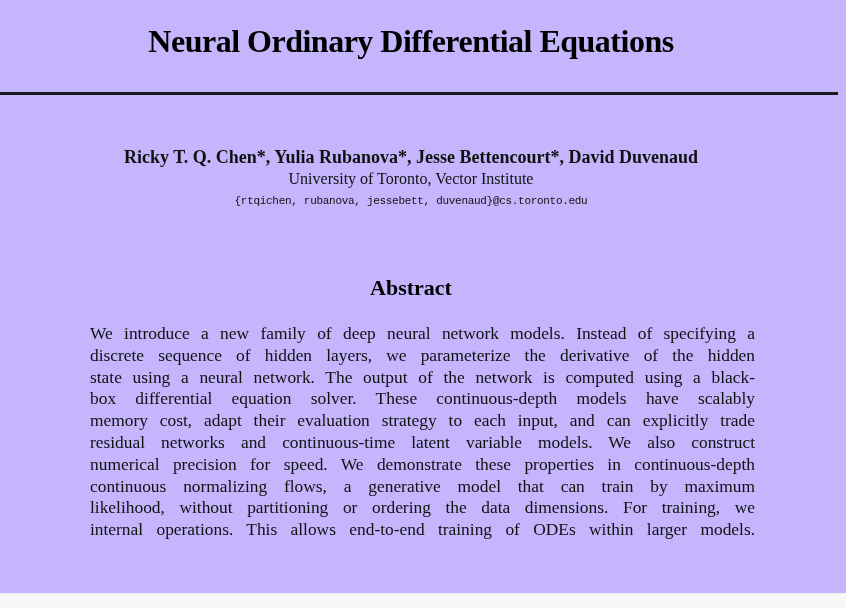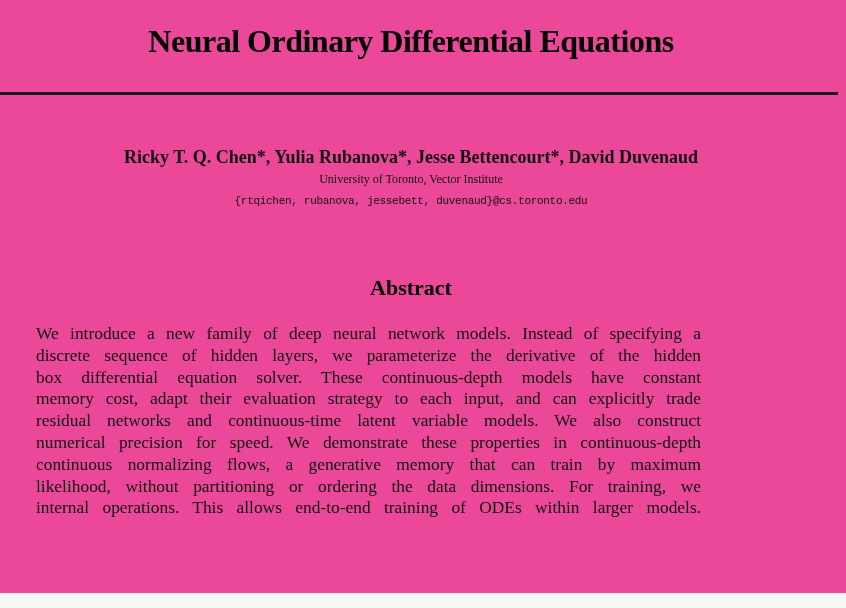--- a/index.html
+++ b/index.html
@@ -4,21 +4,21 @@
 <style>
   html, body {
     margin: 0;
     padding: 0;
     background: #ffffff;
   }
   .page {
     position: relative;
     width: 846px;
     height: 608px;
-    background: #ec4899;
+    background: #c4b5fd;
     overflow: hidden;
     color: #111111;
     font-family: "Liberation Serif", serif;
     box-sizing: border-box;
     padding-right: 24px; 
   }
   .paper-title {
     margin: 0;
     padding-top: 20px;
     text-align: center;
@@ -39,41 +39,41 @@
   .author-block {
     margin-top: 84px;
     text-align: center;
   }
   .author-names {
     font-size: 18px;
     line-height: 22px;
     font-weight: bold;
   }
   .affiliation {
-    font-size: 12px;
+    font-size: 16px;
     line-height: 22px;
   }
   .email-line {
     font-family: "Liberation Mono", monospace;
     font-size: 11px;
     line-height: 23px;
     letter-spacing: -0.3px;
   }
   .abstract-heading {
     margin: 16px;
     margin-top: 61px;
     text-align: center;
     font-size: 22px;
     line-height: 28px;
     font-weight: bold;
     color: #000000;
   }
   .abstract-body {
     margin-top: 21px;
-    margin-left: 36px;
+    margin-left: 90px;
     width: 665px;
   }
   .abstract-line {
     font-size: 17.4px;
     line-height: 21.8px;
     text-align: justify;
     text-align-last: justify;
     white-space: normal;
   }
   .footer-strip {
@@ -99,24 +99,25 @@
     <div class="author-names">Ricky T. Q. Chen*, Yulia Rubanova*, Jesse Bettencourt*, David Duvenaud</div>
     <div class="affiliation">University of Toronto, Vector Institute</div>
     <div class="email-line">{rtqichen, rubanova, jessebett, duvenaud}@cs.toronto.edu</div>
   </div>
 
   <h2 class="abstract-heading">Abstract</h2>
 
   <div class="abstract-body">
     <div class="abstract-line">We introduce a new family of deep neural network models. Instead of specifying a</div>
     <div class="abstract-line">discrete sequence of hidden layers, we parameterize the derivative of the hidden</div>
-    <div class="abstract-line">box differential equation solver. These continuous-depth models have constant</div>
+    <div class="abstract-line">state using a neural network. The output of the network is computed using a black-</div>
+    <div class="abstract-line">box differential equation solver. These continuous-depth models have scalably</div>
     <div class="abstract-line">memory cost, adapt their evaluation strategy to each input, and can explicitly trade</div>
     <div class="abstract-line">residual networks and continuous-time latent variable models. We also construct</div>
     <div class="abstract-line">numerical precision for speed. We demonstrate these properties in continuous-depth</div>
-    <div class="abstract-line">continuous normalizing flows, a generative memory that can train by maximum</div>
+    <div class="abstract-line">continuous normalizing flows, a generative model that can train by maximum</div>
     <div class="abstract-line">likelihood, without partitioning or ordering the data dimensions. For training, we</div>
     <div class="abstract-line">internal operations. This allows end-to-end training of ODEs within larger models.</div>
   </div>
 
   <div class="footer-strip"></div>
 
 </div>
 
 </body></html>

